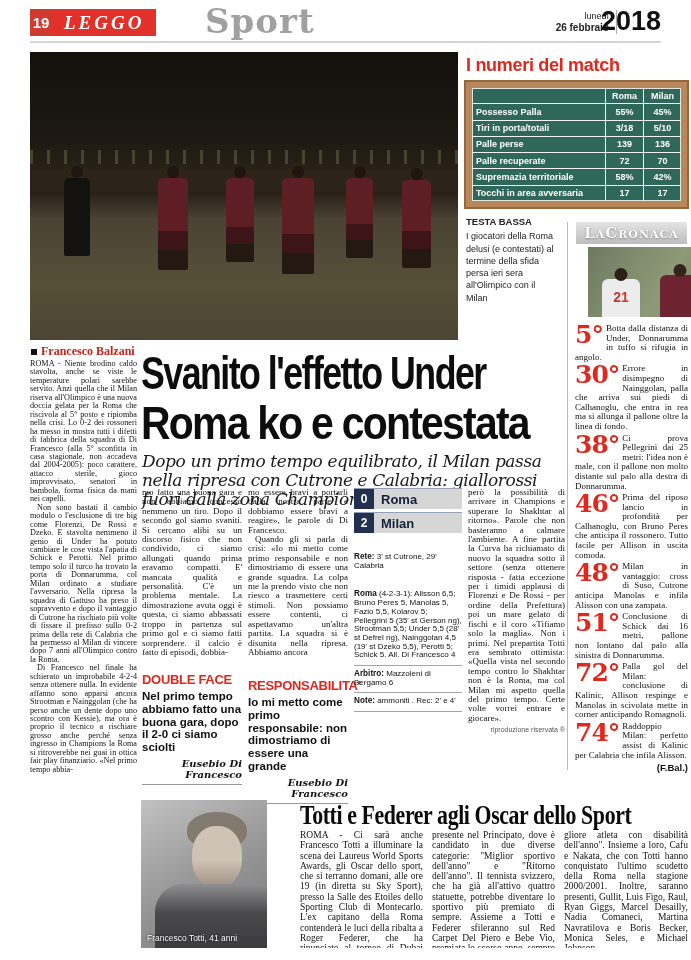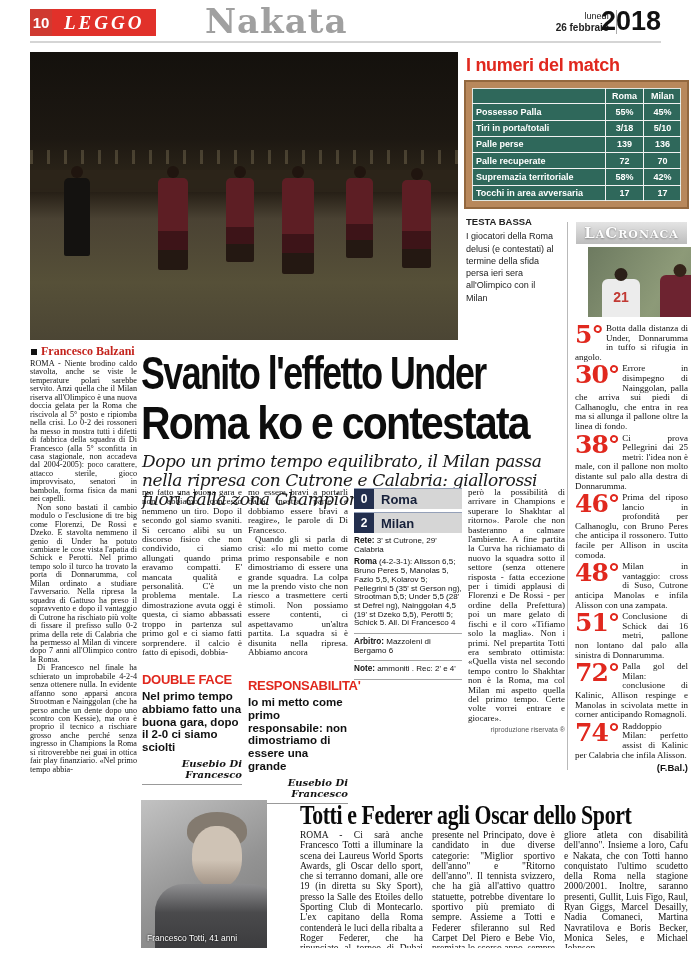--- a/index.html
+++ b/index.html
@@ -95,21 +95,21 @@
   .qtitle{font:bold 13px "Liberation Sans",sans-serif;color:#e0281e;margin-bottom:3px;letter-spacing:-.3px;}
   .qtext{font:bold 11.5px/12.8px "Liberation Sans",sans-serif;color:#101010;}
   .qsig{font:bold italic 10px "DejaVu Serif",serif;text-align:right;margin-top:4px;border-bottom:1px solid #999;padding-bottom:4px;}
 
   
   .matchbox{left:354px;top:488px;width:108px;font-family:"Liberation Sans",sans-serif;}
   .teamrow{display:flex;height:20px;background:#d6d6d6;margin-bottom:3px;align-items:center;border-top:1px solid #94a0b8;}
   .tscore{width:20px;height:20px;background:#232f4e;color:#fff;font:bold 12px "Liberation Sans",sans-serif;
           display:flex;align-items:center;justify-content:center;margin-right:7px;flex:none;}
   .tname{font-weight:bold;font-size:13px;color:#16203a;}
-  .msec{font-size:8px;line-height:8.7px;color:#111;margin-top:4px;text-align:left;}
+  .msec{font-size:8px;line-height:8.7px;color:#111;margin-top:20px;text-align:left;}
   .msec b{font-size:8.2px;}
   .mrule{border-top:1px solid #a5a5a5;margin-top:5px;}
   .msec.tight{margin-top:4px;}
 
   
   .kicker{left:142px;top:786px;font:bold 13.5px "Liberation Sans",sans-serif;color:#0d0d0d;letter-spacing:-.2px;}
   .b-headline{left:300px;top:801px;width:389px;white-space:nowrap;}
   .b-headline span{display:inline-block;transform-origin:left center;transform:scaleX(.78);
      font:bold 28px/28px "Liberation Serif",serif;color:#0a0a0a;letter-spacing:-.5px;}
   .totti-photo{left:141px;top:800px;width:126px;height:148px;overflow:hidden;
@@ -124,24 +124,24 @@
   .bcol{top:830px;position:absolute;width:123px;height:118px;overflow:hidden;
         text-align:justify;font-size:9.5px;line-height:10.3px;}
   .bc1{left:300px;} .bc2{left:432px;} .bc3{left:564px;width:124px;}
 </style>
 </head>
 <body>
 
 <div class="page">
 
   <div class="abs brandbox">
-    <div class="pagenum">10</div>
+    <div class="pagenum">19</div>
     <div class="logobox">LEGGO</div>
   </div>
-  <div class="abs section-logo">Nakata</div>
+  <div class="abs section-logo">Sport</div>
   <div class="abs dateblock">
     <div class="wd">lunedì</div>
     <div class="dt">26 febbraio</div>
   </div>
   <div class="abs hdr-vrule"></div>
   <div class="abs year">2018</div>
   <div class="abs header-rule"></div>
 
   <div class="abs main-photo">
     <div class="abs lights"></div>

